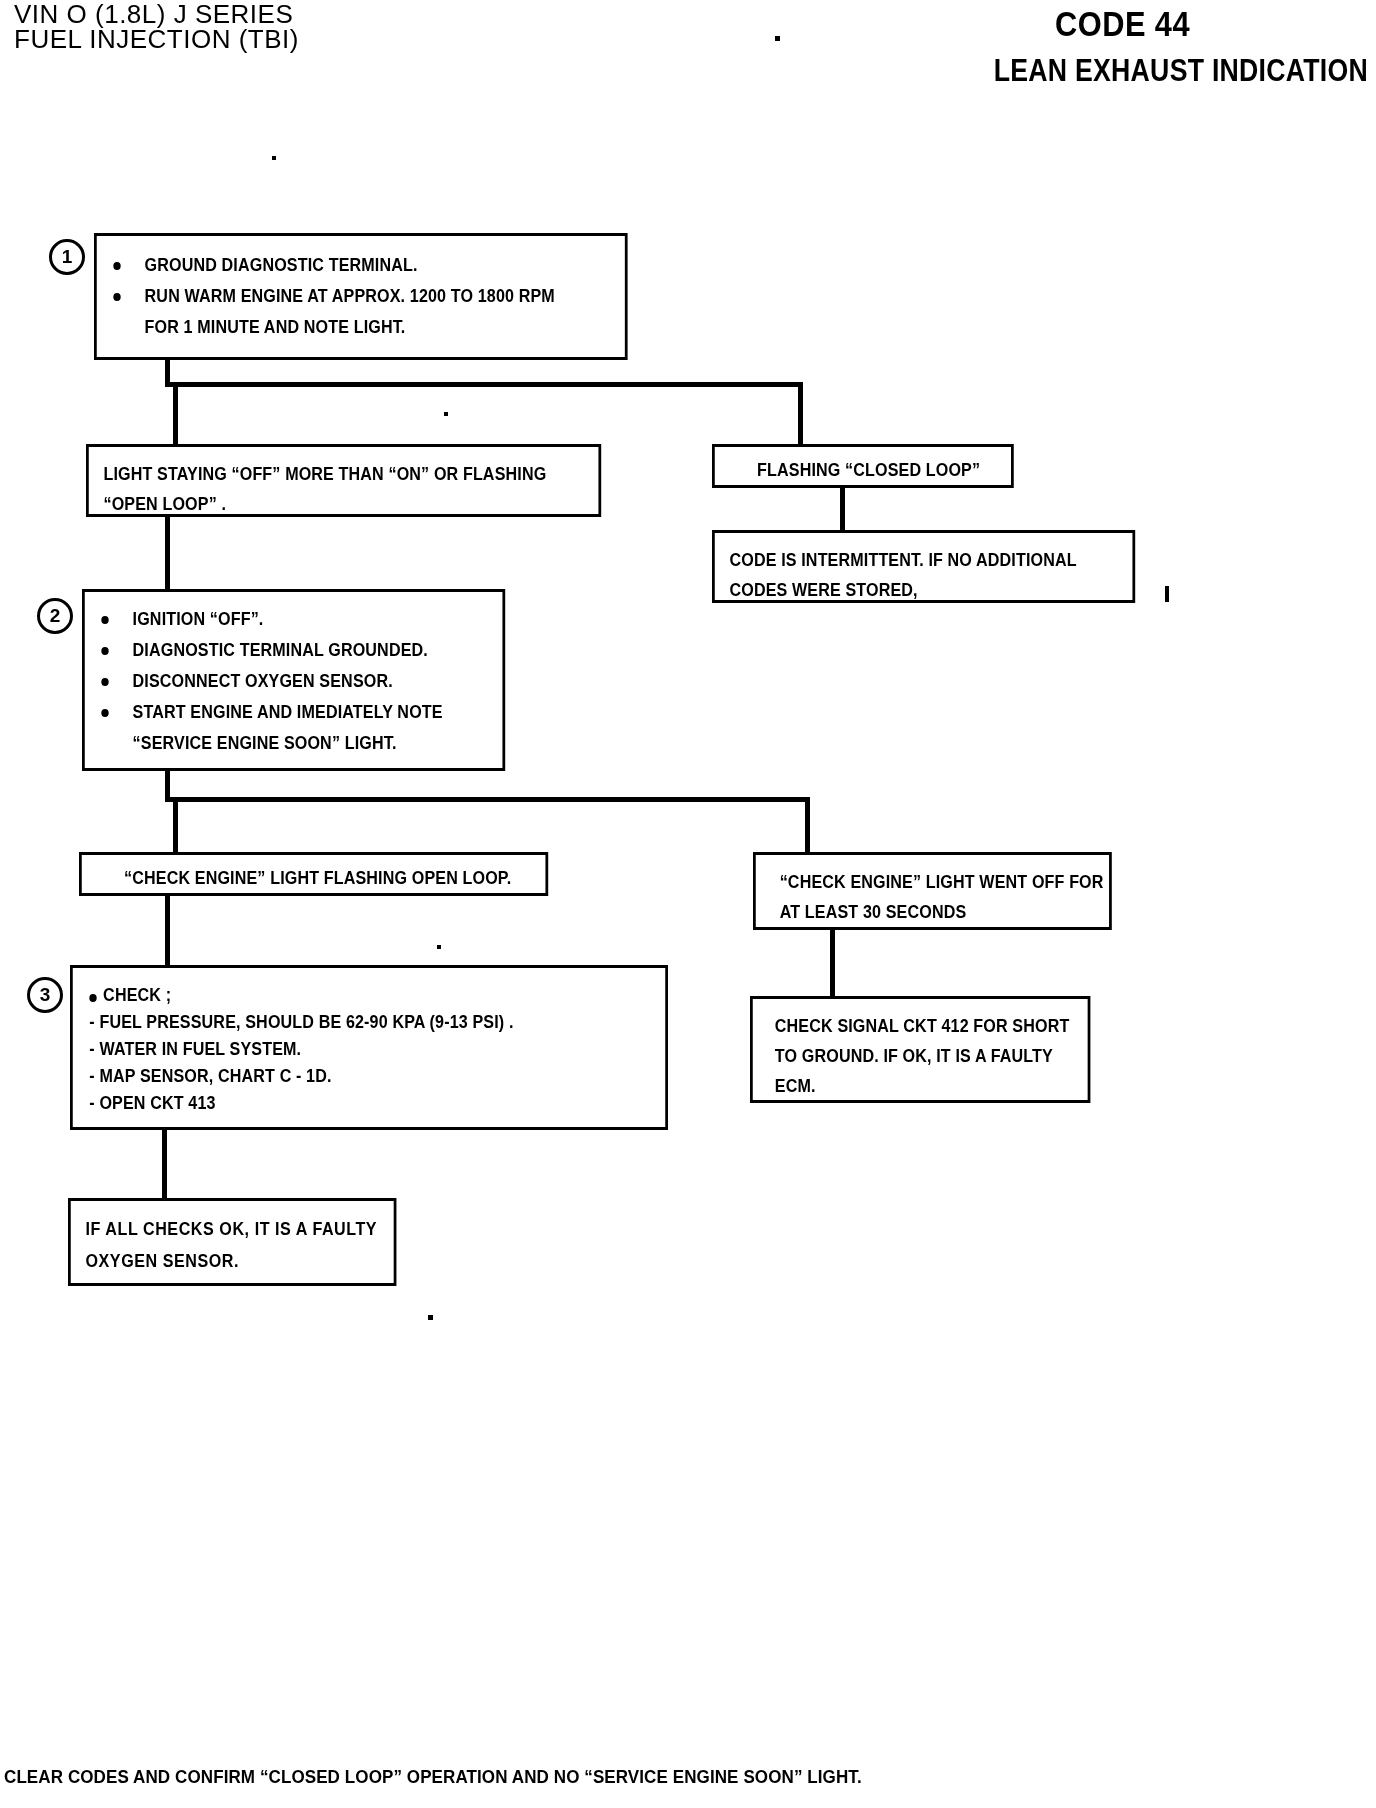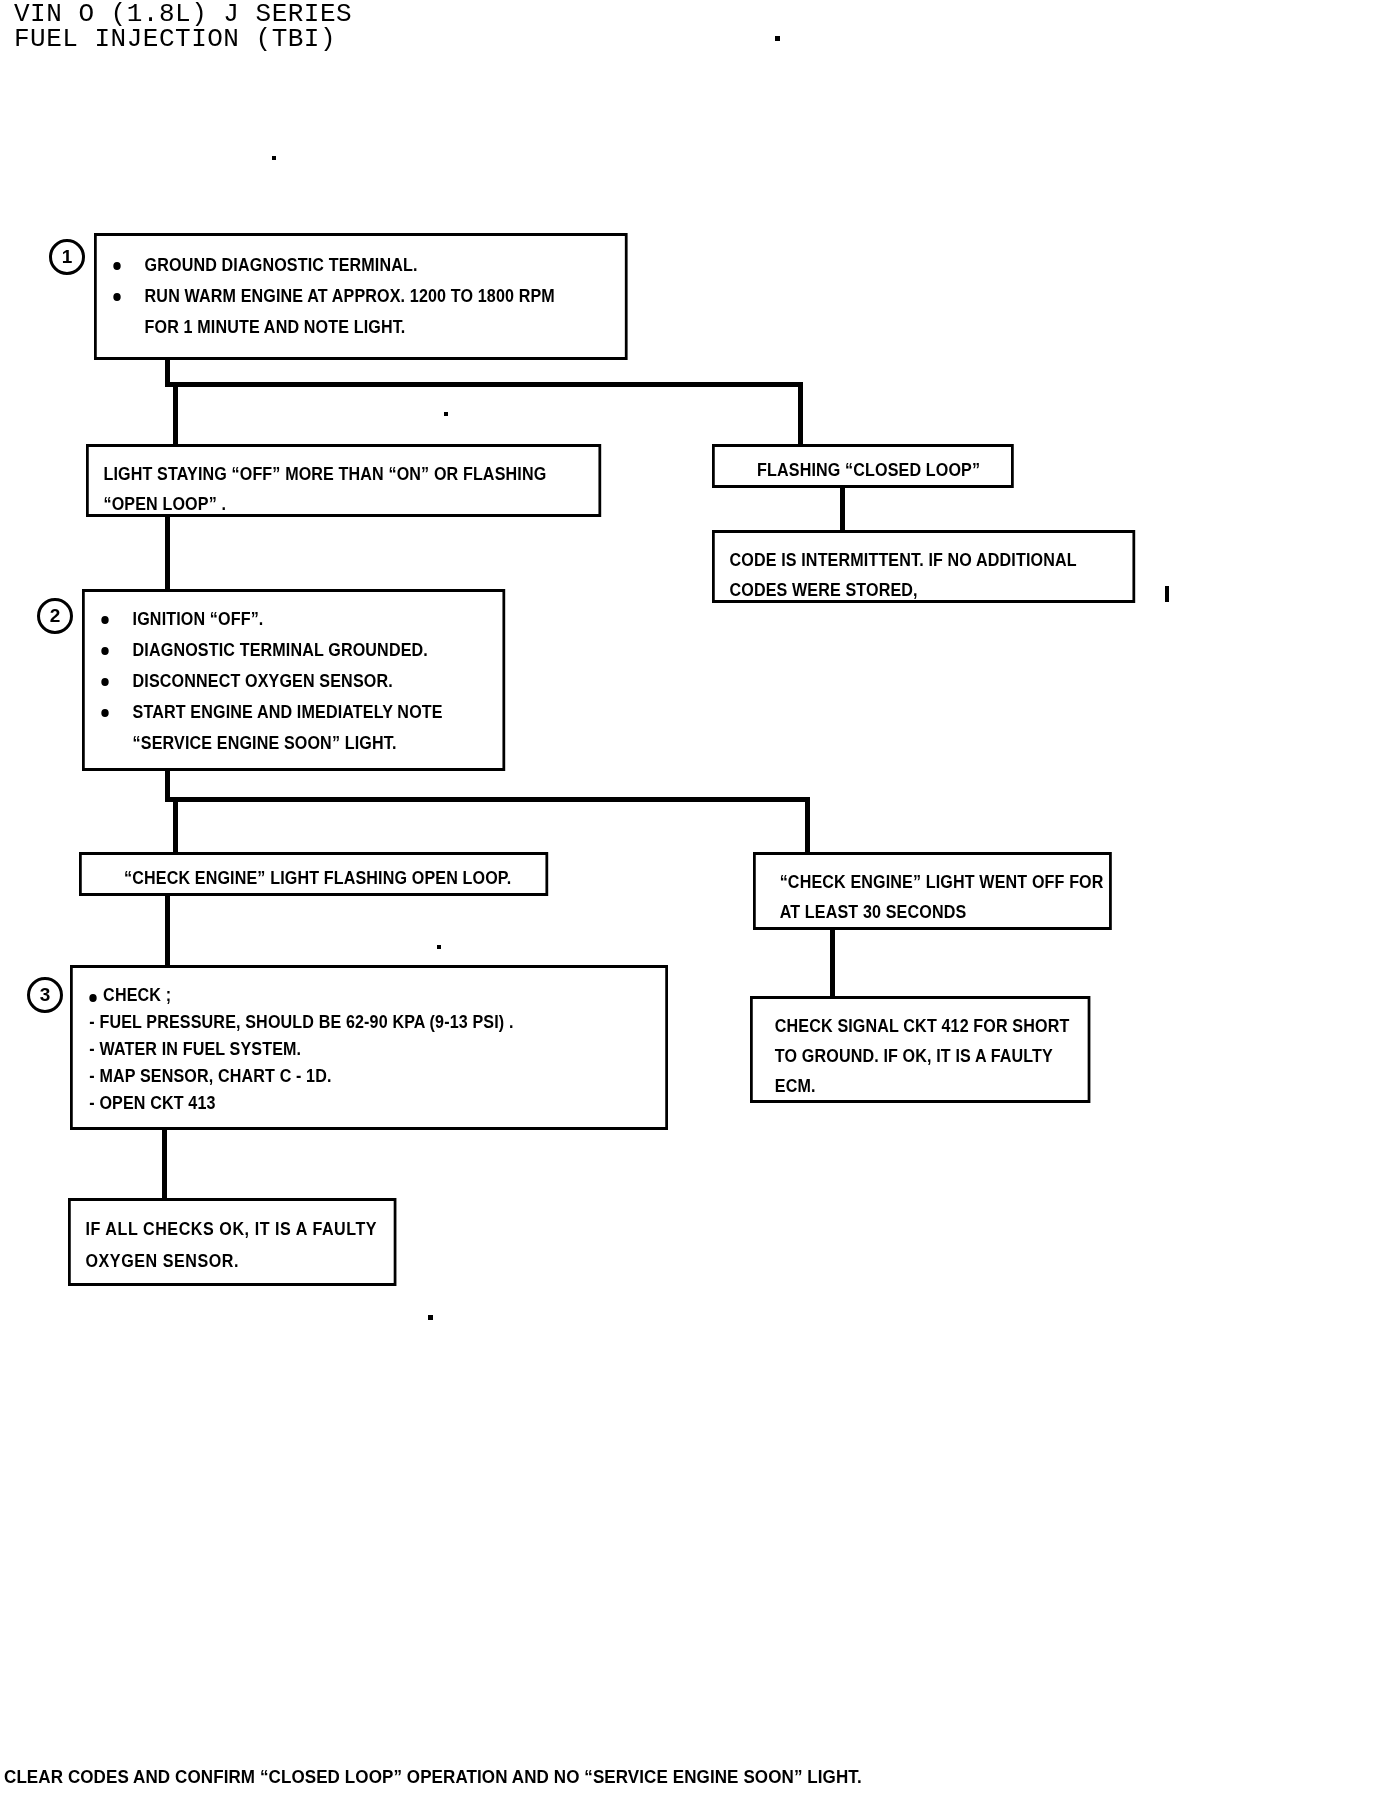--- a/index.html
+++ b/index.html
@@ -16,21 +16,21 @@
     font-family: "Liberation Sans", sans-serif;
     color: #000000;
   }
 
   
   .hdr-left {
     position: absolute;
     left: 14px;
     top: 2px;
     width: 640px;
-    font-family: Liberation Mono, monospace;
+    font-family: Liberation Sans, sans-serif;
     font-size: 26px;
     line-height: 25px;
     letter-spacing: 0.5px;
     white-space: nowrap;
   }
   .hdr-left div { margin: 0; }
 
   .hdr-right {
     position: absolute;
     right: 8px;
@@ -160,20 +160,24 @@
 </head>
 <body>
 
 <div id="page">
 
   <div class="hdr-left">
     <div>VIN  O  (1.8L)  J  SERIES</div>
     <div>FUEL  INJECTION  (TBI)</div>
   </div>
 
+  <div class="hdr-right">
+    <div class="hdr-code">CODE 44</div>
+    <div class="hdr-sub">LEAN EXHAUST INDICATION</div>
+  </div>
 
   <div class="ln" style="left:272px; top:156px; width:4px; height:4px;"></div>
   <div class="ln" style="left:775px; top:36px; width:5px; height:5px;"></div>
 
   <div class="step-circle" style="left:49px; top:239px;">1</div>
 
   <div class="box" style="left:94px; top:233px; width:580px; height:127px;">
     <ul class="bullets" style="margin-top:14px;">
       <li class="bul">GROUND DIAGNOSTIC TERMINAL.</li>
       <li class="bul">RUN WARM ENGINE AT APPROX. 1200 TO 1800 RPM</li>

